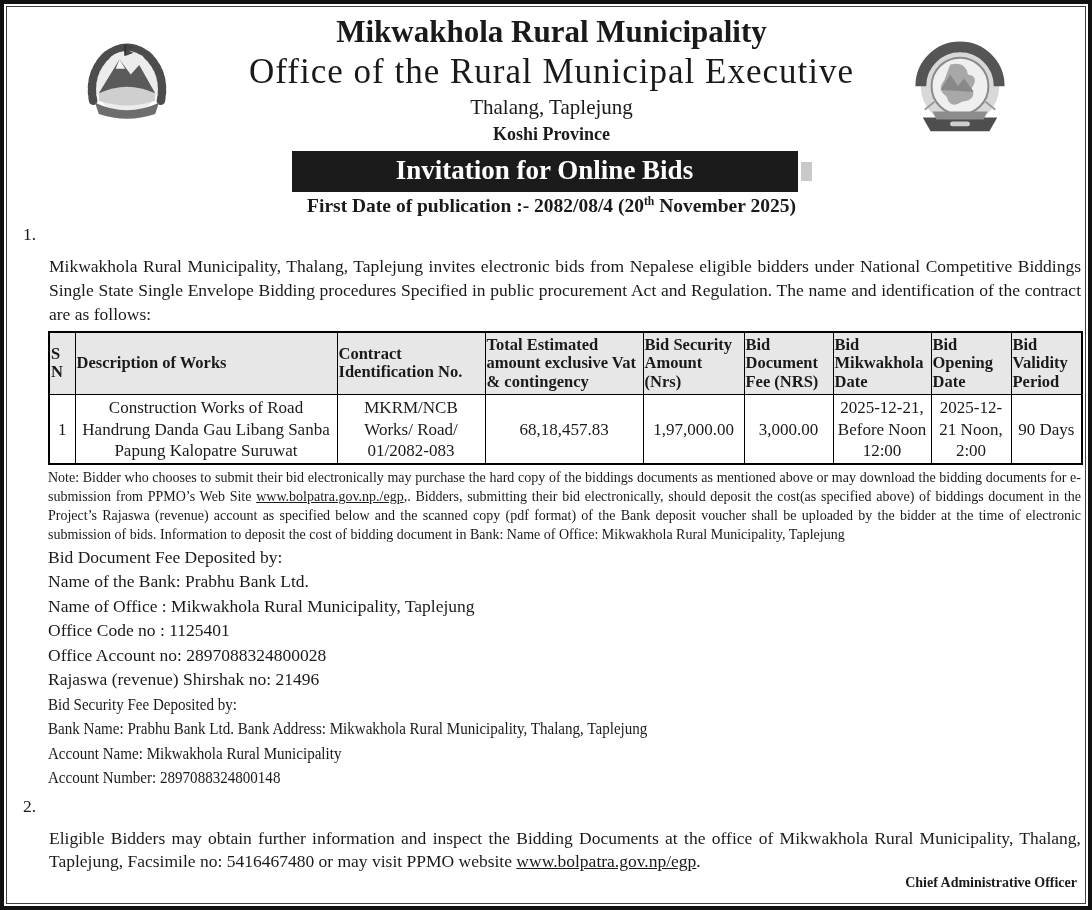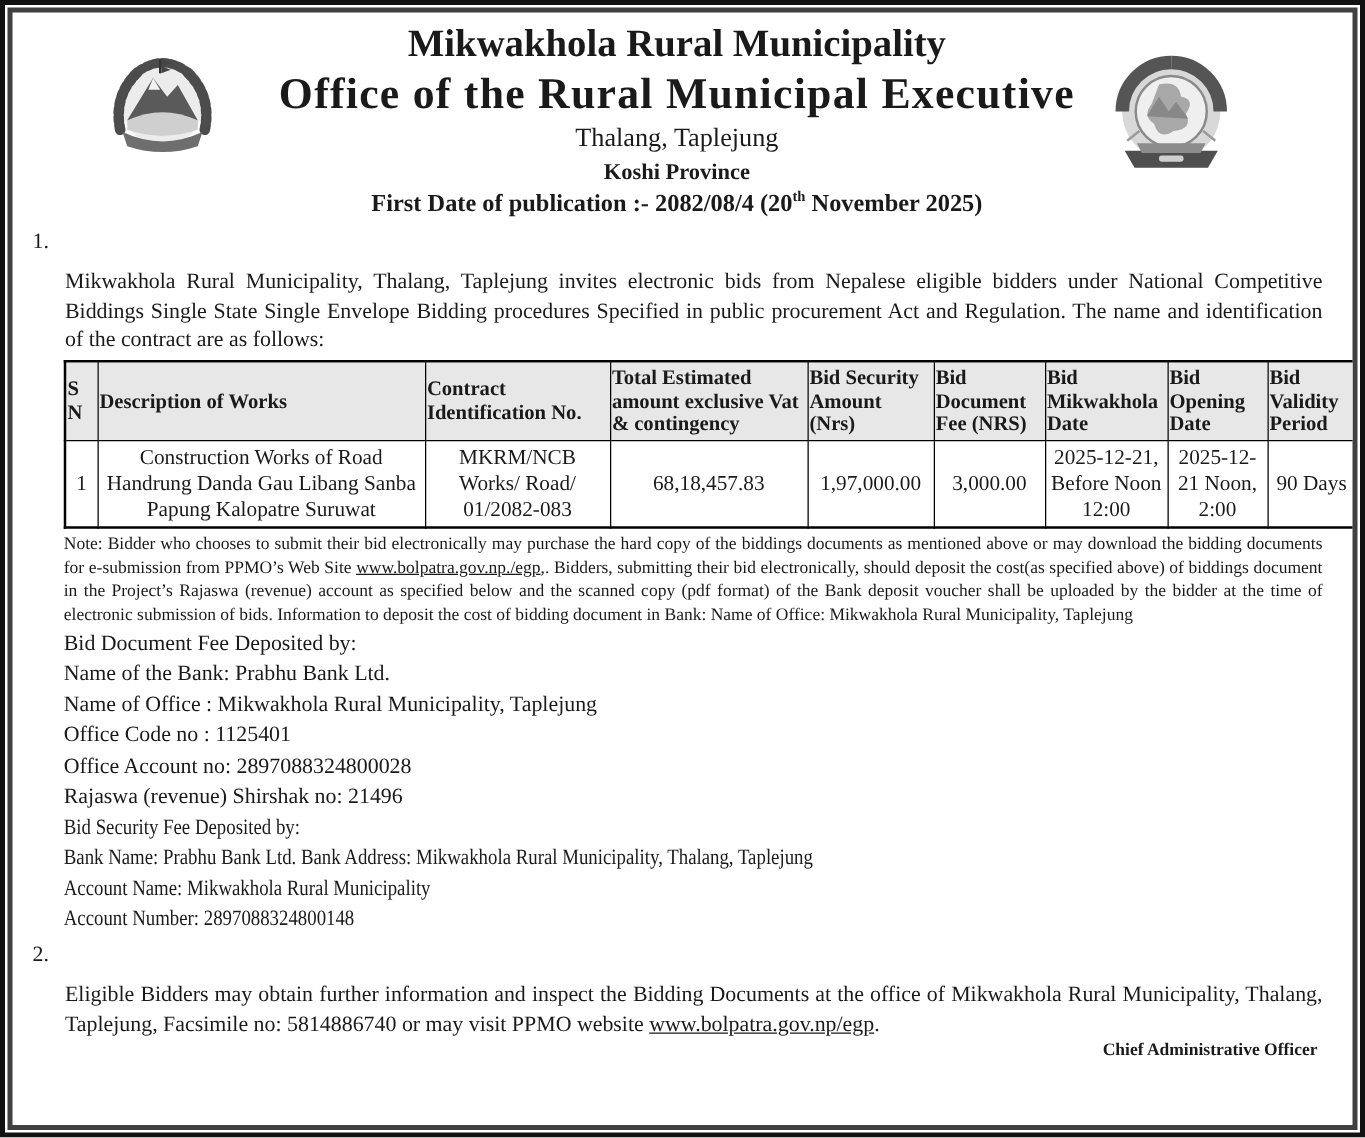--- a/index.html
+++ b/index.html
@@ -2,29 +2,29 @@
 <html><head>
 <meta charset="utf-8">
 <style>
   html,body { margin:0; padding:0; background:#ffffff; }
   .page {
     width:1092px; height:910px; box-sizing:border-box;
     border:4px solid #111; background:#fff; position:relative;
     font-family:"Liberation Serif", serif; color:#1a1a1a;
   }
   .inner {
-    position:absolute; inset:2px; border:4px solid #404040;
-    box-sizing:border-box; padding:4px 24px 2px 15px; overflow:hidden;
+    position:absolute; inset:2px; border:1px solid #404040;
+    box-sizing:border-box; padding:4px 4px 2px 15px; overflow:hidden;
   }
   
   .letterhead { text-align:center; position:relative; }
   .logo-left  { position:absolute; left:58px;  top:22px; }
   .logo-right { position:absolute; right:72px; top:28px; }
   .t-municipality { font-size:31px; font-weight:bold; line-height:1.22; margin-top:2px; }
-  .t-office       { font-size:35px; font-weight:bold; line-height:1.18; letter-spacing:1px; }
+  .t-office       { font-size:35px; font-weight:normal; line-height:1.18; letter-spacing:1px; }
   .t-place        { font-size:21px; font-weight:normal; line-height:1.3; margin-top:2px; }
   .t-province     { font-size:18px; font-weight:bold; line-height:1.25; margin-top:2px; }
   .banner-row { margin-top:5px; line-height:0; }
   .banner {
     display:inline-block; background:#1b1b1b; color:#fff;
     font-size:27px; font-weight:bold; line-height:1.3;
     padding:2px 38px 4px; min-width:430px; vertical-align:middle;
   }
   .banner-shadow { display:inline-block; width:11px; height:19px; background:#c9c9c9; vertical-align:middle; margin-left:3px; }
   .publine { font-size:19.5px; font-weight:bold; margin-top:2px; line-height:1.25; }
@@ -86,20 +86,23 @@
               <line x1="86" y1="70" x2="76" y2="62"></line>
           </g>
         </svg>
       </div>
 
       <div class="t-municipality">Mikwakhola Rural Municipality</div>
       <div class="t-office">Office of the Rural Municipal Executive</div>
       <div class="t-place">Thalang, Taplejung</div>
       <div class="t-province">Koshi Province</div>
 
+      <div class="banner-row">
+        <span class="banner">Invitation for Online Bids</span><span class="banner-shadow"></span>
+      </div>
 
       <div class="publine">
         <span>First Date of publication :- 2082/08/4 (20</span><sup>th</sup><span> November 2025)</span>
       </div>
     </div>
 
     <div class="numbered">
       <div class="num">1.</div>
       <div class="ntext">Mikwakhola Rural Municipality, Thalang, Taplejung invites electronic bids from Nepalese eligible bidders under National Competitive Biddings Single State Single Envelope Bidding procedures Specified in public procurement Act and Regulation. The name and identification of the contract are as follows:</div>
     </div>
@@ -157,20 +160,20 @@
       <div class="bankline">Rajaswa (revenue) Shirshak no: 21496</div>
       <div class="bankline condensed">Bid Security Fee Deposited by:</div>
       <div class="bankline condensed">Bank Name: Prabhu Bank Ltd. Bank Address: Mikwakhola Rural Municipality, Thalang, Taplejung</div>
       <div class="bankline condensed">Account Name: Mikwakhola Rural Municipality</div>
       <div class="bankline condensed">Account Number: 2897088324800148</div>
     </div>
 
     <div class="numbered">
       <div class="num">2.</div>
       <div class="ntext">
-        <span>Eligible Bidders may obtain further information and inspect the Bidding Documents at the office of Mikwakhola Rural Municipality, Thalang, Taplejung, Facsimile no: 5814886740 or may visit PPMO website  </span><span class="url">www.bolpatra.gov.np/egp</span><span>.</span>
+        <span>Eligible Bidders may obtain further information and inspect the Bidding Documents at the office of Mikwakhola Rural Municipality, Thalang, Taplejung, Facsimile no: 5416467480 or may visit PPMO website  </span><span class="url">www.bolpatra.gov.np/egp</span><span>.</span>
       </div>
     </div>
 
     <div class="sig">Chief Administrative Officer</div>
 
   </div>
 </div>
 
 </body></html>

